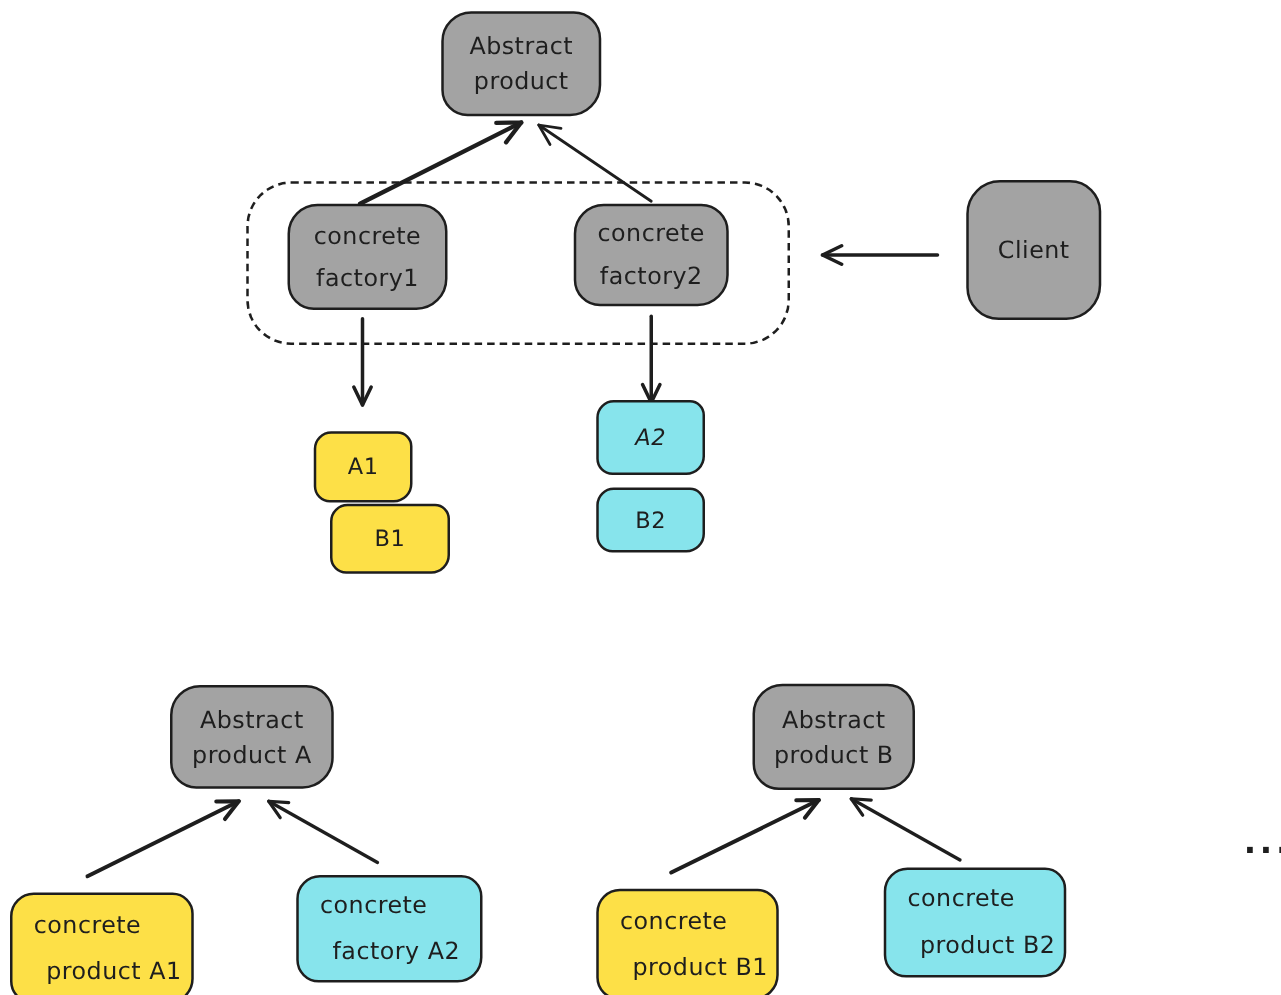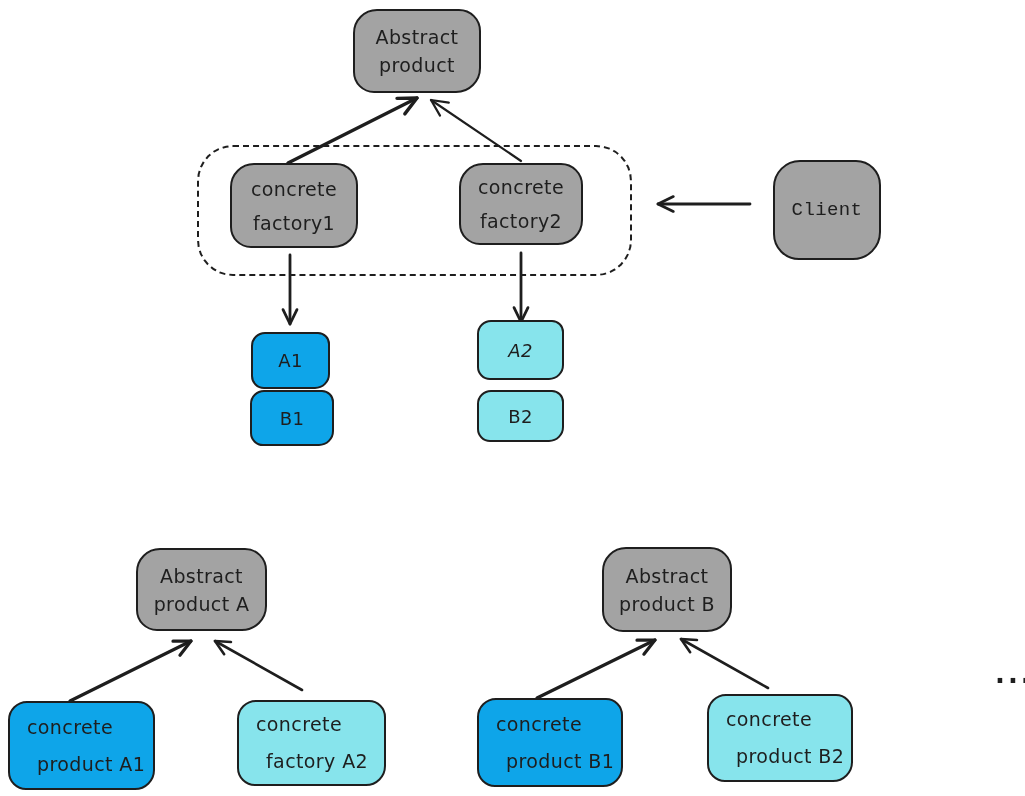--- a/index.html
+++ b/index.html
@@ -26,21 +26,21 @@
     letter-spacing: 0.4px;
   }
   .node .ln { display: block; }
   .lh-tight .ln { line-height: 28px; }
   .lh-wide  .ln { line-height: 34px; }
   .lh-pwide .ln { line-height: 37px; }
   .r-big   { border-radius: 24px 22px 25px 21px; }
   .r-med   { border-radius: 19px 17px 20px 18px; }
   .r-small { border-radius: 14px 12px 15px 13px; }
   .r-client{ border-radius: 27px 25px 28px 26px; }
-  .purple { background: #0ea5e9; }
+  .purple { background: #fde047; margin-top: 13px; }
   .cyan   { background: #87e4ec; }
   .left-align {
     align-items: flex-start;
     text-align: left;
     padding-left: 17px;
   }
   .left-align .ln2 { margin-left: 10px; }
   .dashed-group {
     position: absolute;
     box-sizing: border-box;
@@ -116,29 +116,29 @@
   <div class="node r-big lh-wide" style="left:230px; top:163px; width:128px; height:85px;">
     <span class="ln">concrete</span>
     <span class="ln">factory1</span>
   </div>
 
   <div class="node r-big lh-wide" style="left:459px; top:163px; width:124px; height:82px;">
     <span class="ln">concrete</span>
     <span class="ln">factory2</span>
   </div>
 
-  <div class="node r-client" style="left:773px; top:160px; width:108px; height:100px;font-family:Liberation Mono, monospace;">
+  <div class="node r-client" style="left:773px; top:144px; width:108px; height:112px;">
     <span class="ln">Client</span>
   </div>
 
   <div class="node r-small purple" style="left:251px; top:332px; width:79px; height:57px; font-size:18px;">
     <span class="ln">A1</span>
   </div>
 
-  <div class="node r-small purple" style="left:250px; top:390px; width:84px; height:56px; font-size:18px;">
+  <div class="node r-small purple" style="left:264px; top:390px; width:96px; height:56px; font-size:18px;">
     <span class="ln">B1</span>
   </div>
 
   <div class="node r-small cyan" style="left:477px; top:320px; width:87px; height:60px; font-size:18px;font-style:italic;">
     <span class="ln">A2</span>
   </div>
 
   <div class="node r-small cyan" style="left:477px; top:390px; width:87px; height:52px; font-size:18px;">
     <span class="ln">B2</span>
   </div>

